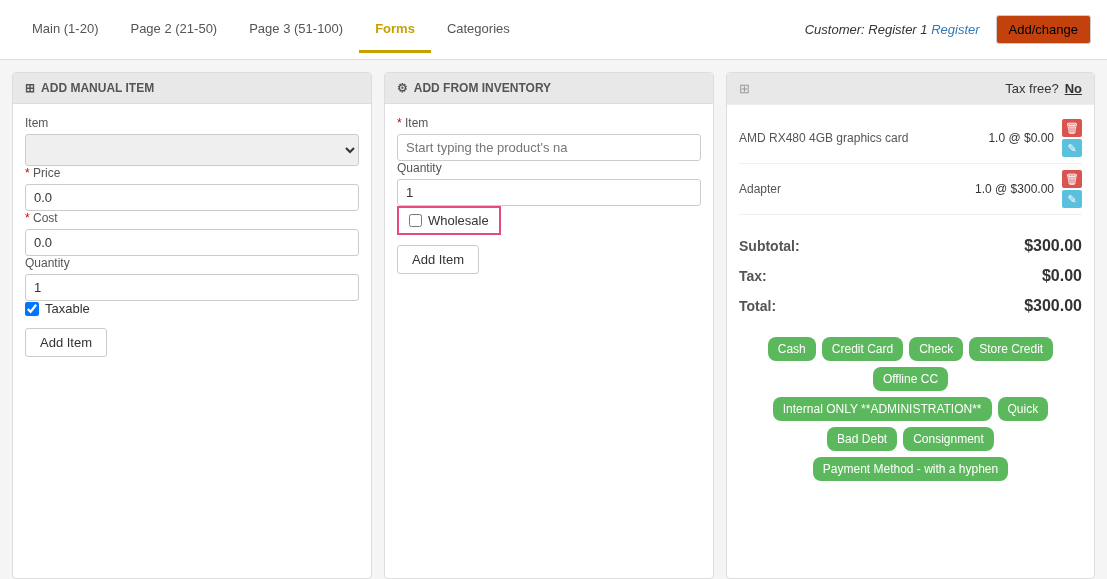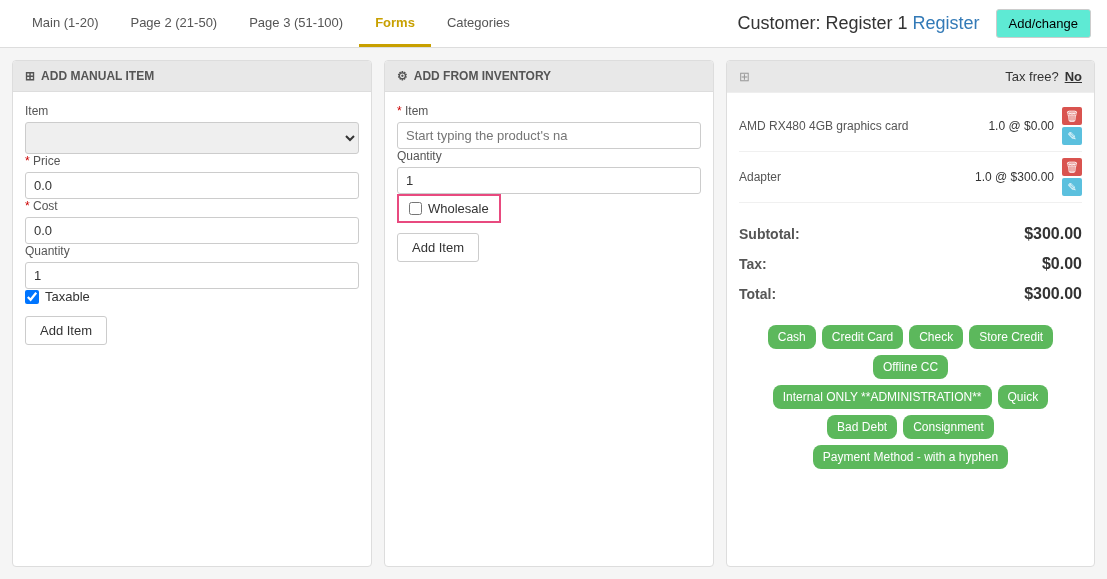--- a/index.html
+++ b/index.html
@@ -1,33 +1,33 @@
 <!DOCTYPE html>
 <html><head>
   <meta charset="utf-8">
   <style>
     * { box-sizing: border-box; margin: 0; padding: 0; }
     body { font-family: Arial, sans-serif; font-size: 13px; background: #f5f5f5; color: #333; }
 
     
     .top-nav {
       display: flex; align-items: center; background: #fff;
-      border-bottom: 1px solid #ddd; padding: 0 16px; height: 48px;
+      border-bottom: 1px solid #ddd; padding: 0 16px; height: 60px;
     }
     .top-nav .nav-tabs { display: flex; gap: 0; }
     .nav-tab {
       padding: 14px 16px; cursor: pointer; font-size: 13px;
       color: #555; border-bottom: 3px solid transparent;
       text-decoration: none;
     }
     .nav-tab.active { color: #c8a000; border-bottom: 3px solid #c8a000; font-weight: bold; }
-    .top-nav .customer-info { margin-left: auto; font-size: 18px; color: #333; }
+    .top-nav .customer-info { margin-left: auto; font-size: 13px; color: #333; font-style: italic; }
     .top-nav .customer-info a { color: #337ab7; text-decoration: none; }
     .top-nav .add-change-btn {
-      margin-left: 16px; padding: 6px 12px; background: #5eead4;
+      margin-left: 16px; padding: 6px 12px; background: #c2410c;
       border: 1px solid #ccc; border-radius: 3px; cursor: pointer; font-size: 13px;
     }
 
     
     .main-content {
       display: flex; gap: 12px; padding: 12px; height: calc(579px - 48px);
     }
 
     
     .panel {

